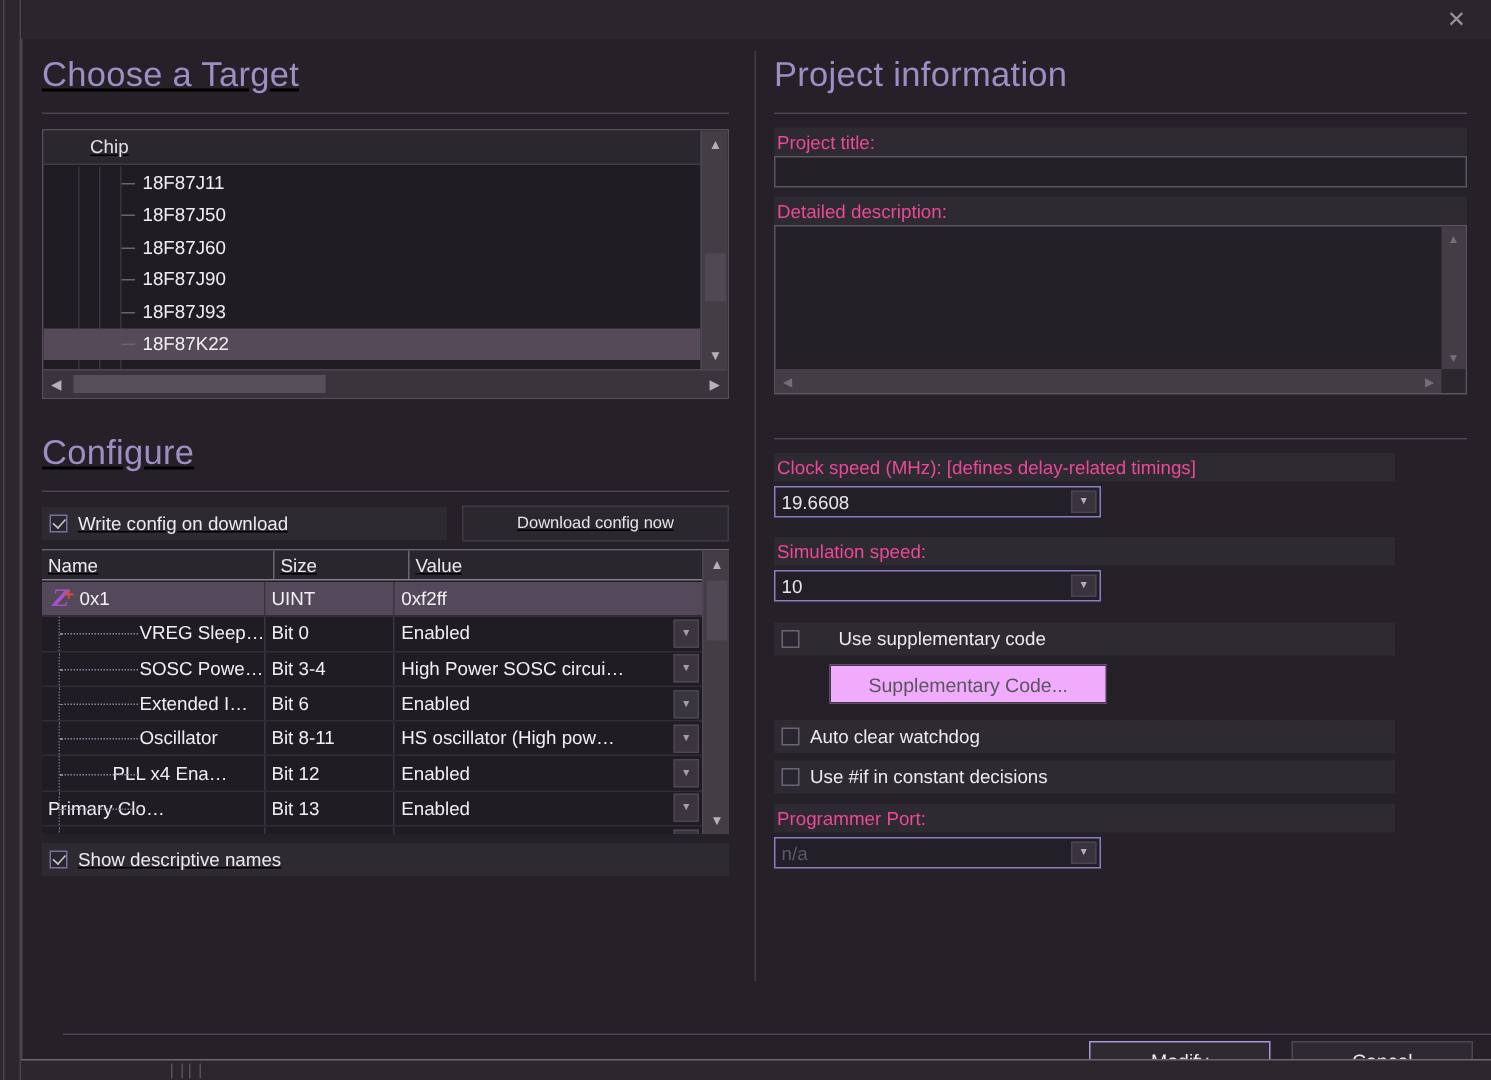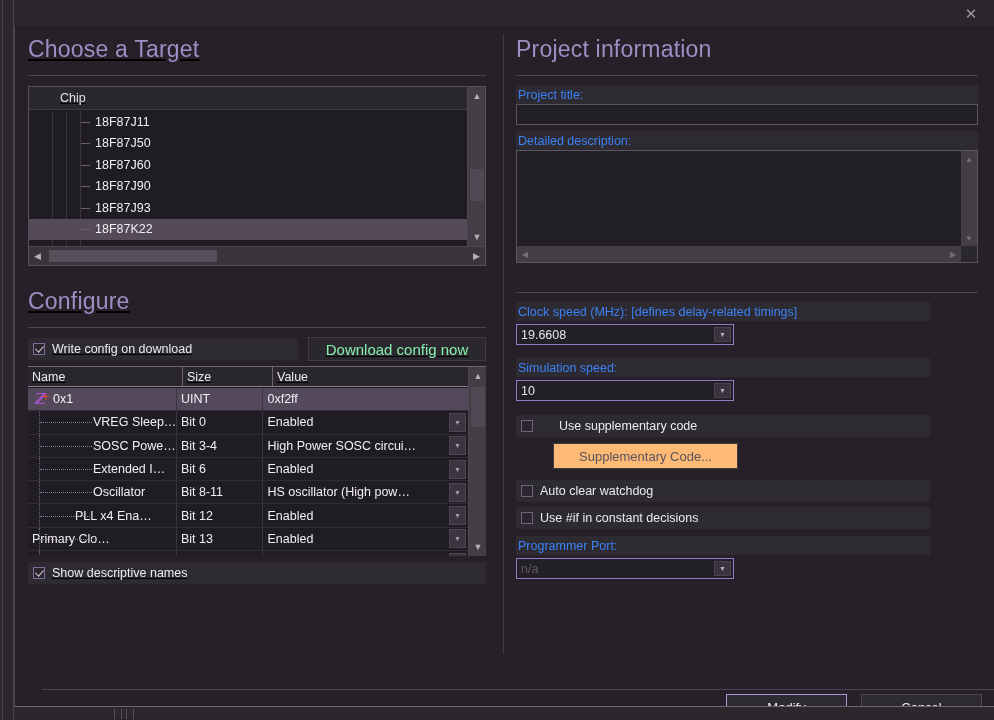--- a/index.html
+++ b/index.html
@@ -193,22 +193,22 @@
     border: solid #cfc9d6;
     border-width: 0 1.6px 1.6px 0;
     transform: rotate(42deg);
   }
   .cbox.plain { border-color: #6f6579; }
 
   .btn-disabled {
     height: 24px;
     border: 1px solid #3f3a44;
     background: #2b272e;
-    color: #86efac;
-    font-size: 15px;
+    color: #e5e5e5;
+    font-size: 11px;
     display: flex; align-items: center; justify-content: center;
   }
 
   
   .cfg-table {
     margin-top: 5px;
     width: 458px; height: 190px;
     position: relative;
     background: #201c23;
     overflow: hidden;
@@ -278,21 +278,21 @@
     background: #3a353f;
     border: 1px solid #4c4653;
     display: flex; align-items: center; justify-content: center;
     color: #a49dab; font-size: 7px;
     margin-right: 2px;
   }
 
   
   .fieldlabel {
     background: #2e2a31;
-    color: #3b82f6;
+    color: #ec4899;
     font-size: 12.5px;
     height: 19px;
     display: flex; align-items: center;
     padding-left: 2px;
     margin-top: 6px;
   }
   .textinput {
     width: 462px; height: 21px;
     background: #231f27;
     border: 1px solid #5b555f;
@@ -339,21 +339,21 @@
     width: 17px; height: 15px;
     background: #38333d;
     border: 1px solid #4a4450;
     display: flex; align-items: center; justify-content: center;
     color: #b5aebb; font-size: 7px;
   }
   .supp-btn {
     margin-left: 37px;
     width: 185px; height: 26px;
     border: 1px solid #3f3a44;
-    background: #fdba74;
+    background: #f0abfc;
     color: #5a5360;
     font-size: 13px;
     display: flex; align-items: center; justify-content: center;
   }
 
   
   .footer-rule {
     position: absolute;
     left: 26px; top: 663px;
     width: 953px; height: 1px;

